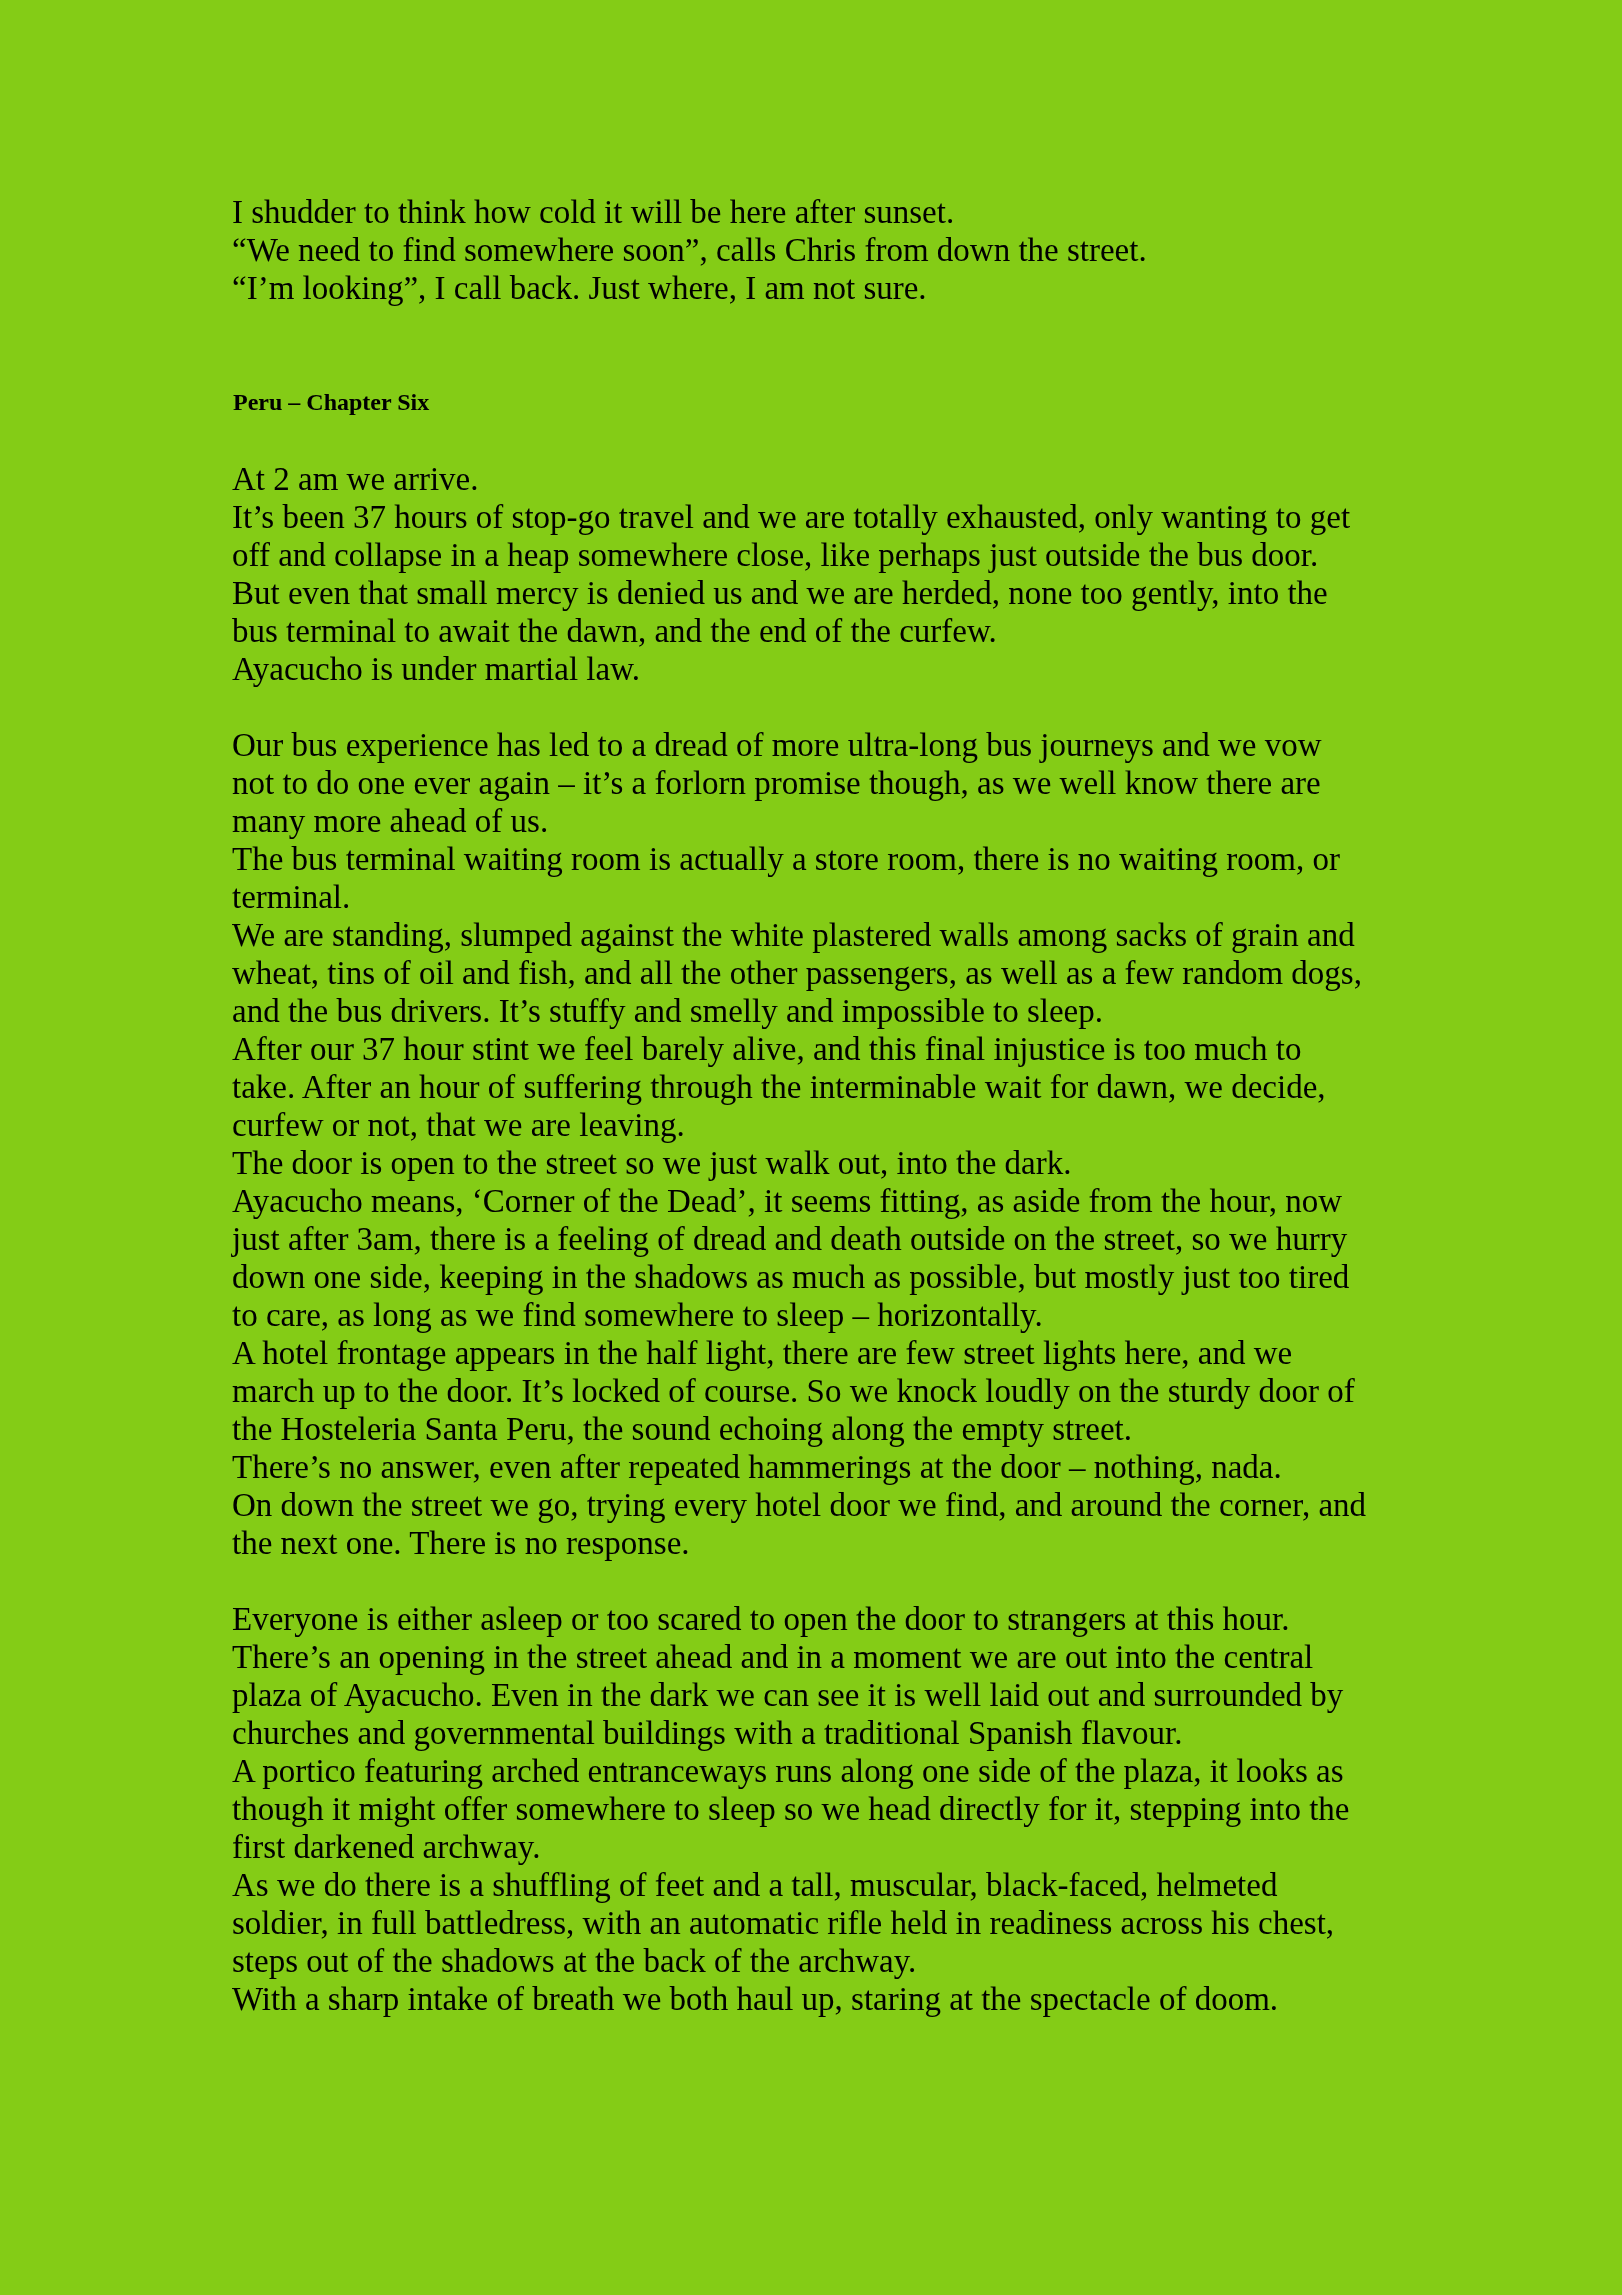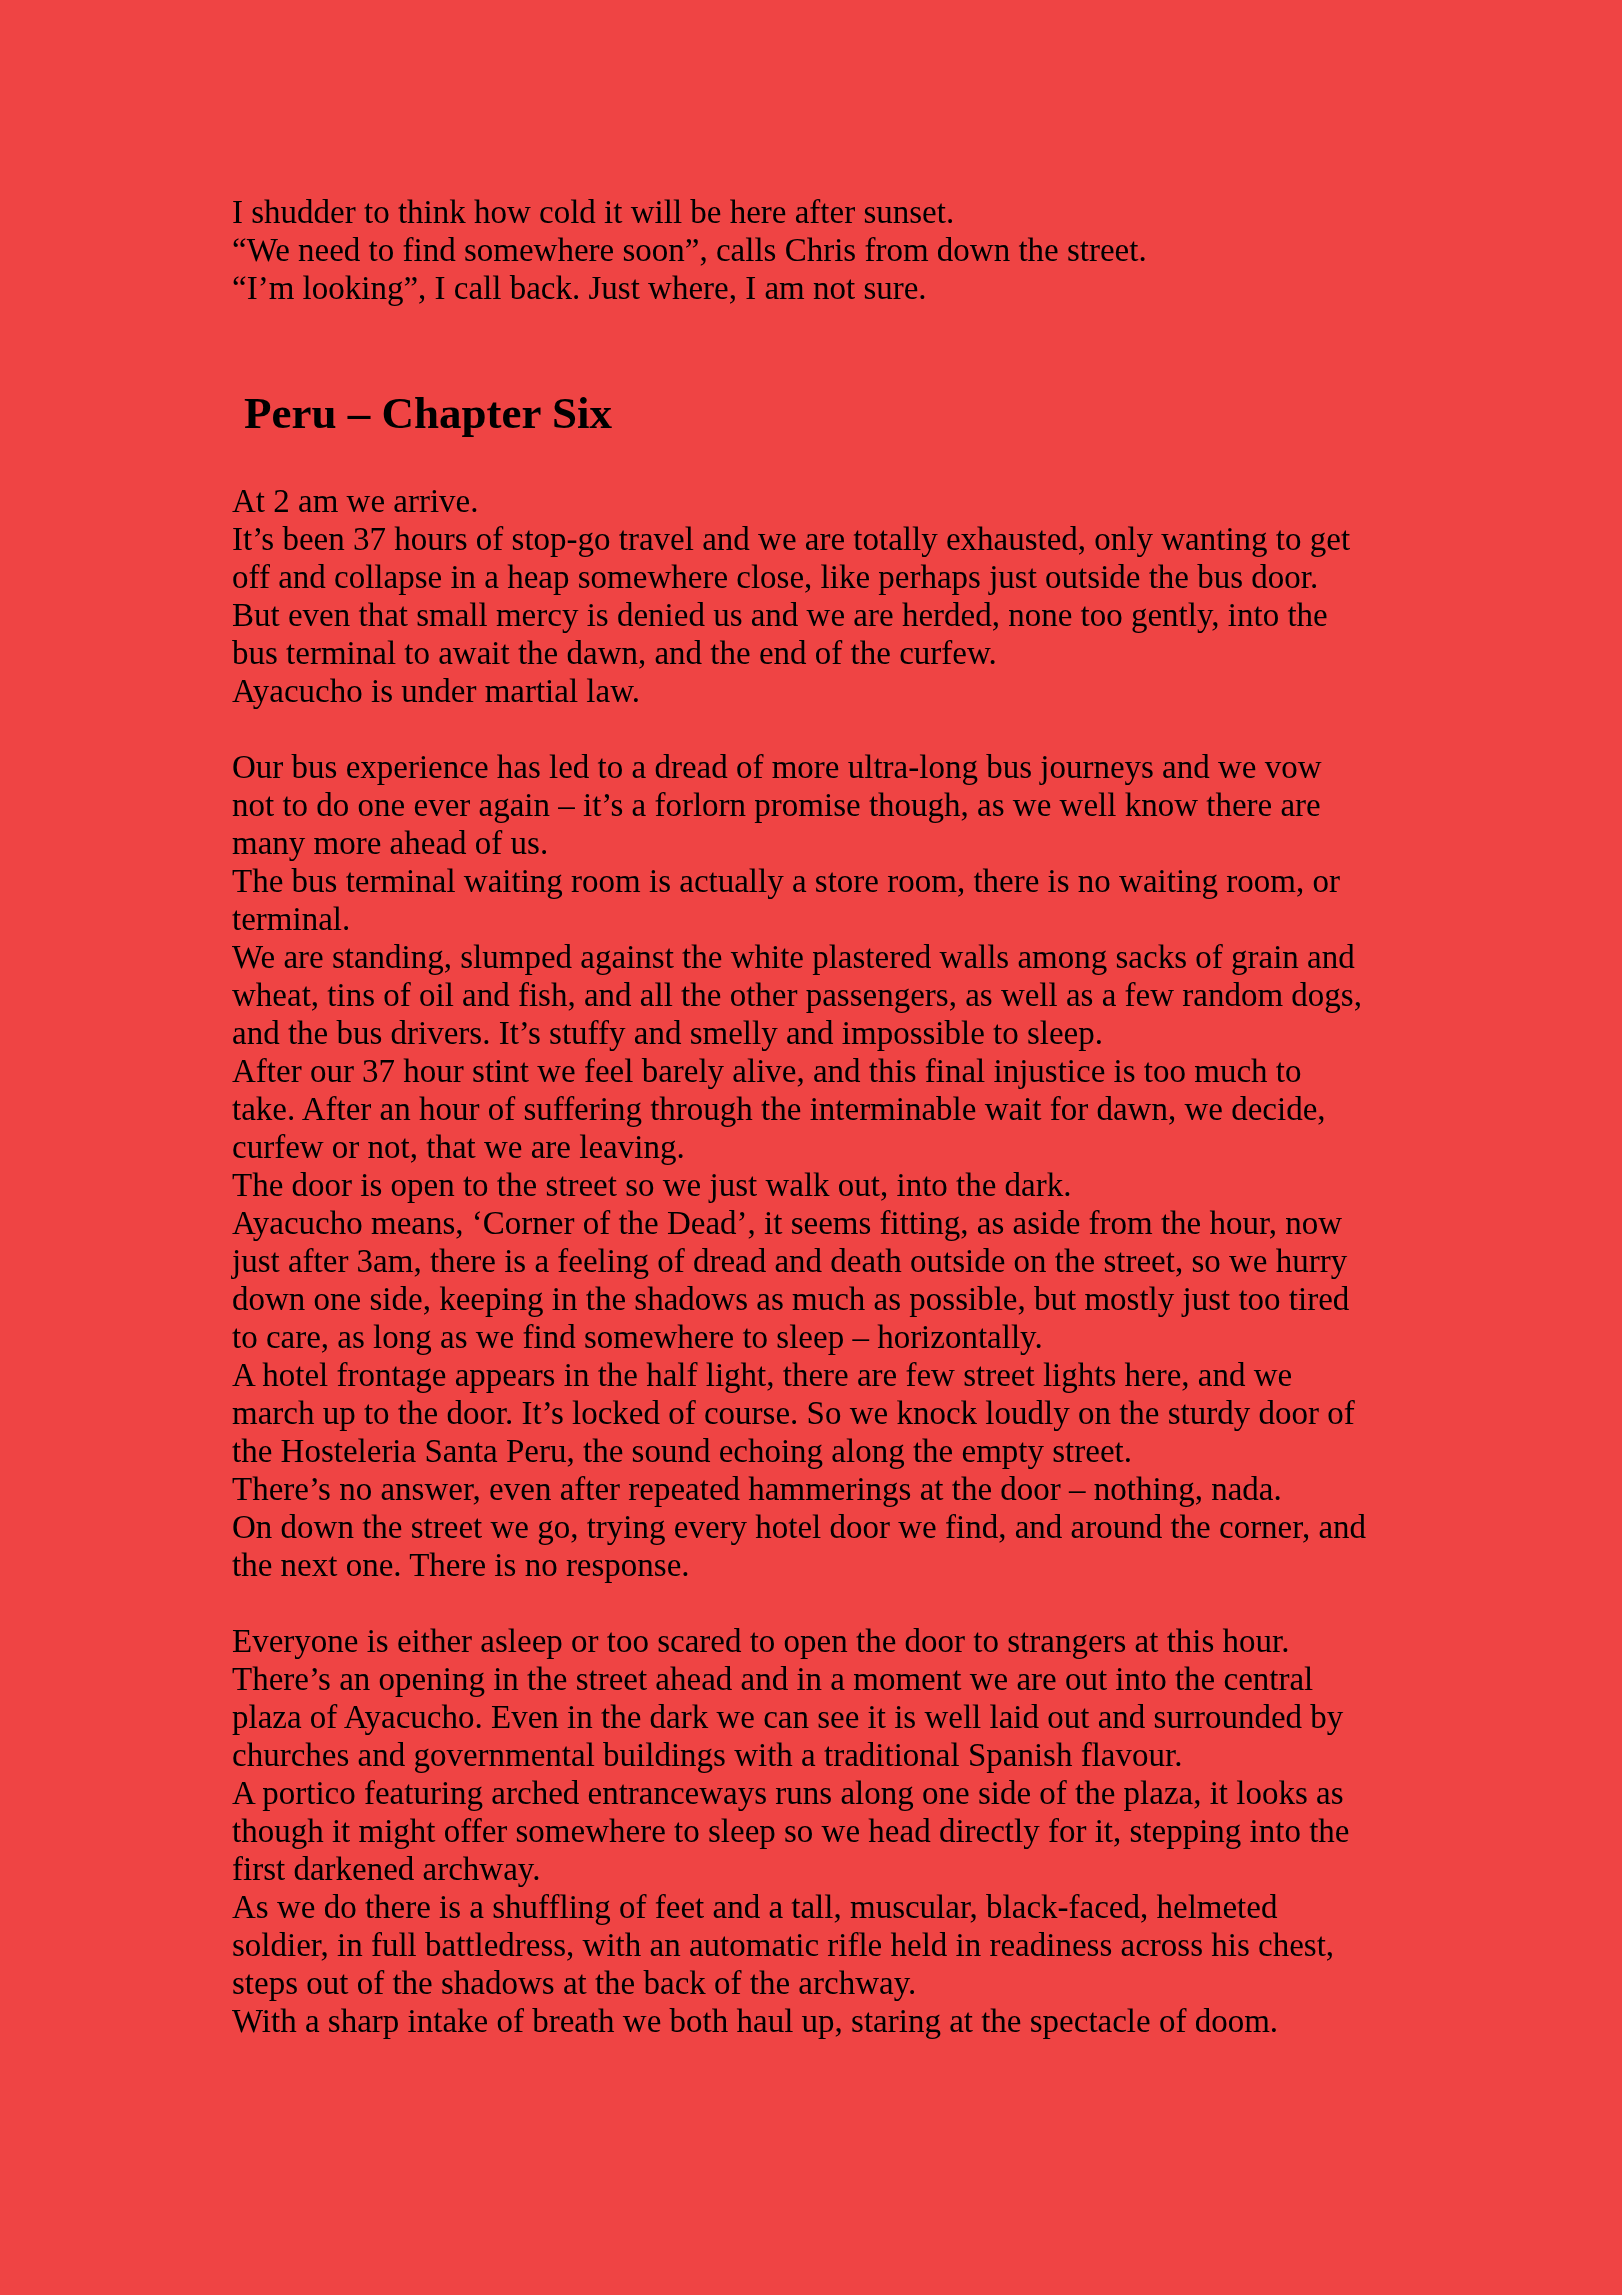--- a/index.html
+++ b/index.html
@@ -4,40 +4,40 @@
 <style>
   html, body {
     margin: 0;
     padding: 0;
     background: #ffffff;
   }
   .page {
     position: relative;
     width: 1622px;
     height: 2295px;
-    background: #ef4444;
+    background: #84cc16;
     box-sizing: border-box;
     padding: 193px 196px 0 232px;
     overflow: hidden;
   }
   .doc {
     font-family: "Liberation Serif", "DejaVu Serif", serif;
     font-size: 33px;
     line-height: 38px;
     color: #000000;
     max-width: 1191px;
   }
   .doc p {
     margin: 0;
     white-space: pre-line;
   }
   .doc .heading {
-    margin: 12px;
+    margin: 1px;
     font-weight: bold;
-    font-size: 45px;
+    font-size: 24px;
     line-height: 38px;
     white-space: pre-line;
   }
   .doc .spacer {
     width: 100%;
   }
   .seg-i { }
   .seg-b { font-weight: bold; }
 </style>
 </head>

